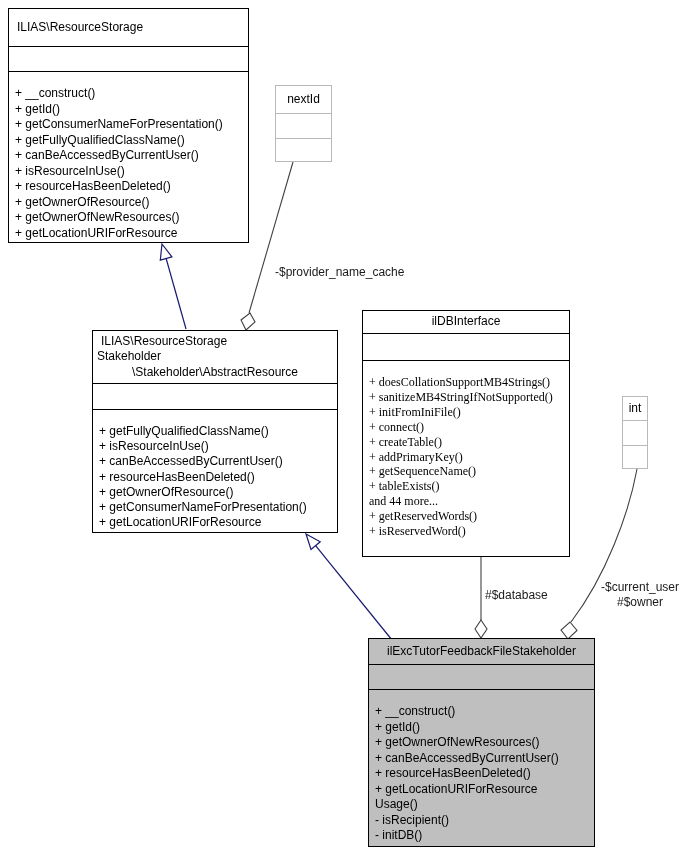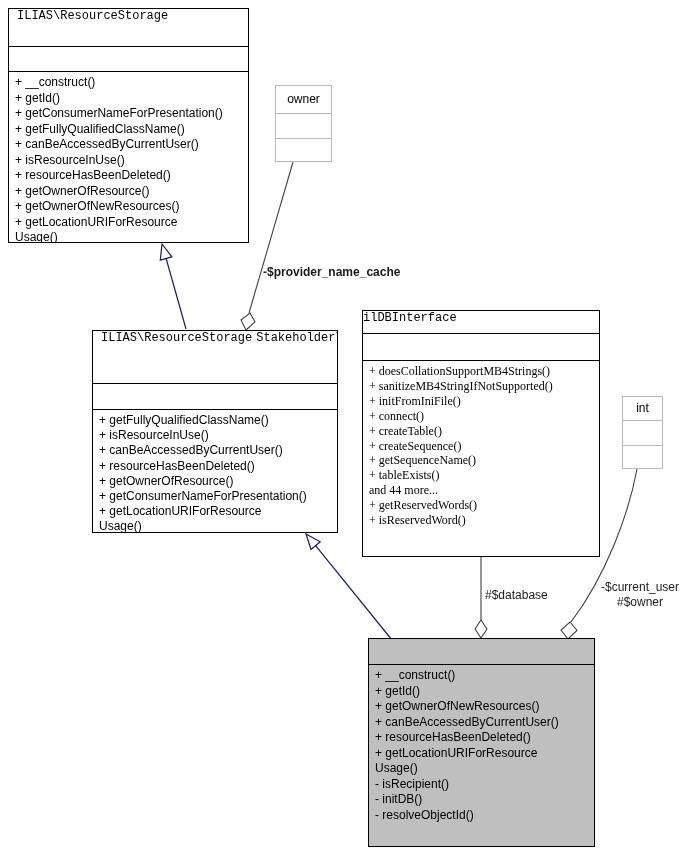--- a/index.html
+++ b/index.html
@@ -10,24 +10,24 @@
   svg.edges{position:absolute;left:0;top:0;width:689px;height:852px;}
   .edge-inherit{stroke:#191970;stroke-width:1.2;fill:none;}
   .arrowhead{stroke:#191970;stroke-width:1.2;fill:#ffffff;}
   .edge-usage{stroke:#404040;stroke-width:1.1;fill:none;}
   .diamond{stroke:#404040;stroke-width:1.1;fill:#ffffff;}
 
   .classbox{position:absolute;box-sizing:border-box;border:1px solid #000000;background:#ffffff;
     display:flex;flex-direction:column;}
   .classbox .sec{box-sizing:border-box;overflow:hidden;}
   .classbox .sec + .sec{border-top:1px solid #000000;}
-  .title{display:flex;flex-direction:row;justify-content:space-between;font-family:Liberation Mono, monospace;}
+  .title{display:flex;flex-direction:column;justify-content:center;}
   .tline{font-size:12px;line-height:15.5px;text-align:center;white-space:nowrap;}
   .mline{font-size:12px;text-align:left;padding-left:6px;white-space:nowrap;}
-  .methods{padding-top:3px;}
+  .methods{padding-top:14px;}
 
   
   #box-resource{left:8px;top:8px;width:241px;height:235px;}
   #box-resource .title{height:37px;}
   #box-resource .attrs{height:25px;}
   #box-resource .methods{flex:1;}
   #box-resource .tline{text-align:left;padding-left:8px;}
   #box-resource .tline:nth-child(2){padding-left:16px;}
   #box-resource .mline{line-height:15.5px;}
 
@@ -35,21 +35,21 @@
   #box-abstract{left:92px;top:330px;width:246px;height:203px;}
   #box-abstract .title{height:52px;}
   #box-abstract .attrs{height:26px;}
   #box-abstract .methods{flex:1;}
   #box-abstract .tline{text-align:left;padding-left:8px;}
   #box-abstract .tline:nth-child(2){padding-left:4px;}
   #box-abstract .tline:nth-child(3){text-align:center;padding-left:0;}
   #box-abstract .mline{line-height:15.2px;}
 
   
-  #box-ildb{left:362px;top:310px;width:238px;height:247px;}
+  #box-ildb{left:362px;top:310px;width:208px;height:247px;}
   #box-ildb .title{height:22px;}
   #box-ildb .attrs{height:27px;}
   #box-ildb .methods{flex:1;}
   #box-ildb .mline{line-height:14.9px;font-family:Liberation Serif, serif;}
 
   
   #box-ilexc{left:368px;top:638px;width:227px;height:209px;background:#bfbfbf;border-width:1.5px;}
   #box-ilexc .sec + .sec{border-top-width:1.5px;}
   #box-ilexc .title{height:25px;}
   #box-ilexc .attrs{height:25px;}
@@ -59,27 +59,27 @@
   
   .primbox{position:absolute;box-sizing:border-box;border:1px solid #b9b9b9;background:#ffffff;
     display:flex;flex-direction:column;}
   .primbox .row{box-sizing:border-box;}
   .primbox .row + .row{border-top:1px solid #b9b9b9;}
   .primbox .ptitle{font-size:12px;text-align:center;}
   #box-string{left:275px;top:85px;width:57px;height:77px;}
   #box-string .ptitle{height:27px;line-height:27px;}
   #box-string .r2{height:25px;}
   #box-string .r3{flex:1;}
-  #box-int{left:622px;top:396px;width:41px;height:73px;}
+  #box-int{left:622px;top:396px;width:26px;height:73px;}
   #box-int .ptitle{height:23px;line-height:23px;}
   #box-int .r2{height:25px;}
   #box-int .r3{flex:1;}
 
   .edgelabel{position:absolute;font-size:12px;line-height:14.5px;color:#1a1a1a;white-space:nowrap;}
-  #label-provider{left:263px;top:265px;font-weight:bold;}
+  #label-provider{left:275px;top:265px;}
   #label-database{left:485px;top:588px;}
   #label-userowner{left:594px;top:580px;width:92px;text-align:center;}
 </style>
 </head>
 <body>
 
 <div class="canvas">
 
   <svg class="edges" viewBox="0 0 689 852">
 
@@ -113,21 +113,21 @@
         <div class="mline">+ isResourceInUse()</div>
         <div class="mline">+ resourceHasBeenDeleted()</div>
         <div class="mline">+ getOwnerOfResource()</div>
         <div class="mline">+ getOwnerOfNewResources()</div>
         <div class="mline">+ getLocationURIForResource</div>
         <div class="mline">Usage()</div>
       </div>
   </div>
 
   <div class="primbox" id="box-string">
-    <div class="row ptitle">owner</div>
+    <div class="row ptitle">nextId</div>
     <div class="row r2"></div>
     <div class="row r3"></div>
   </div>
 
   <div class="classbox" id="box-abstract">
     <div class="sec title">
         <div class="tline">ILIAS\ResourceStorage</div>
         <div class="tline">Stakeholder</div>
         <div class="tline">\Stakeholder\AbstractResource</div>
       </div>
@@ -148,36 +148,39 @@
     <div class="sec title">
         <div class="tline">ilDBInterface</div>
       </div>
     <div class="sec attrs"></div>
     <div class="sec methods">
         <div class="mline">+ doesCollationSupportMB4Strings()</div>
         <div class="mline">+ sanitizeMB4StringIfNotSupported()</div>
         <div class="mline">+ initFromIniFile()</div>
         <div class="mline">+ connect()</div>
         <div class="mline">+ createTable()</div>
-        <div class="mline">+ createSequence()</div>
+        <div class="mline">+ addPrimaryKey()</div>
         <div class="mline">+ getSequenceName()</div>
         <div class="mline">+ tableExists()</div>
         <div class="mline">and 44 more...</div>
         <div class="mline">+ getReservedWords()</div>
         <div class="mline">+ isReservedWord()</div>
       </div>
   </div>
 
   <div class="primbox" id="box-int">
     <div class="row ptitle">int</div>
     <div class="row r2"></div>
     <div class="row r3"></div>
   </div>
 
   <div class="classbox" id="box-ilexc">
+    <div class="sec title">
+        <div class="tline">ilExcTutorFeedbackFileStakeholder</div>
+      </div>
     <div class="sec attrs"></div>
     <div class="sec methods">
         <div class="mline">+ __construct()</div>
         <div class="mline">+ getId()</div>
         <div class="mline">+ getOwnerOfNewResources()</div>
         <div class="mline">+ canBeAccessedByCurrentUser()</div>
         <div class="mline">+ resourceHasBeenDeleted()</div>
         <div class="mline">+ getLocationURIForResource</div>
         <div class="mline">Usage()</div>
         <div class="mline">- isRecipient()</div>

